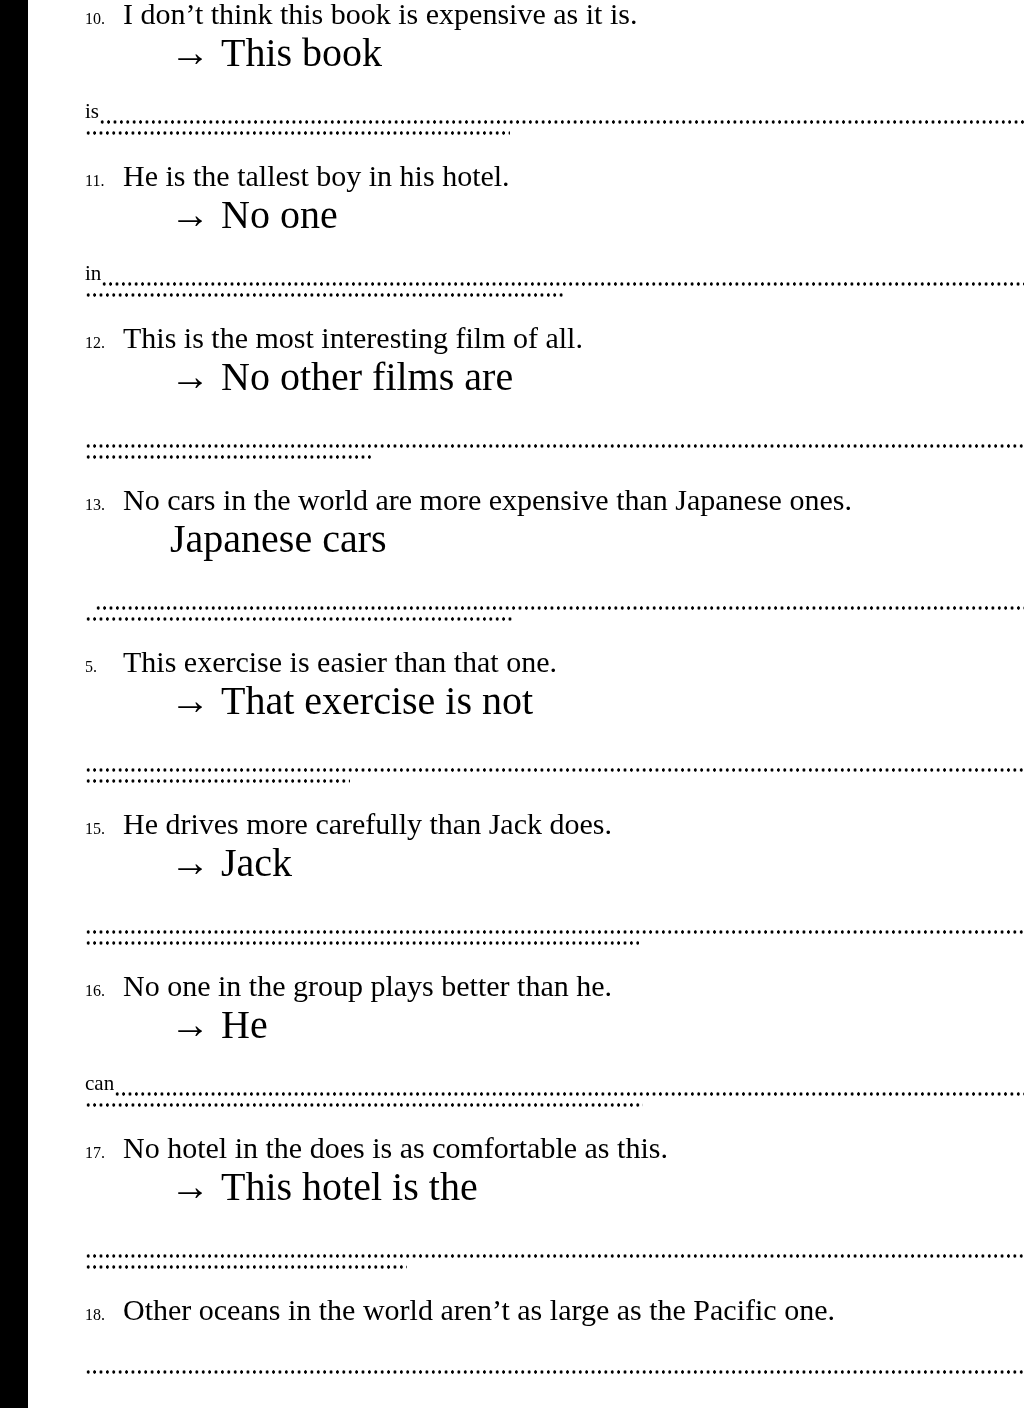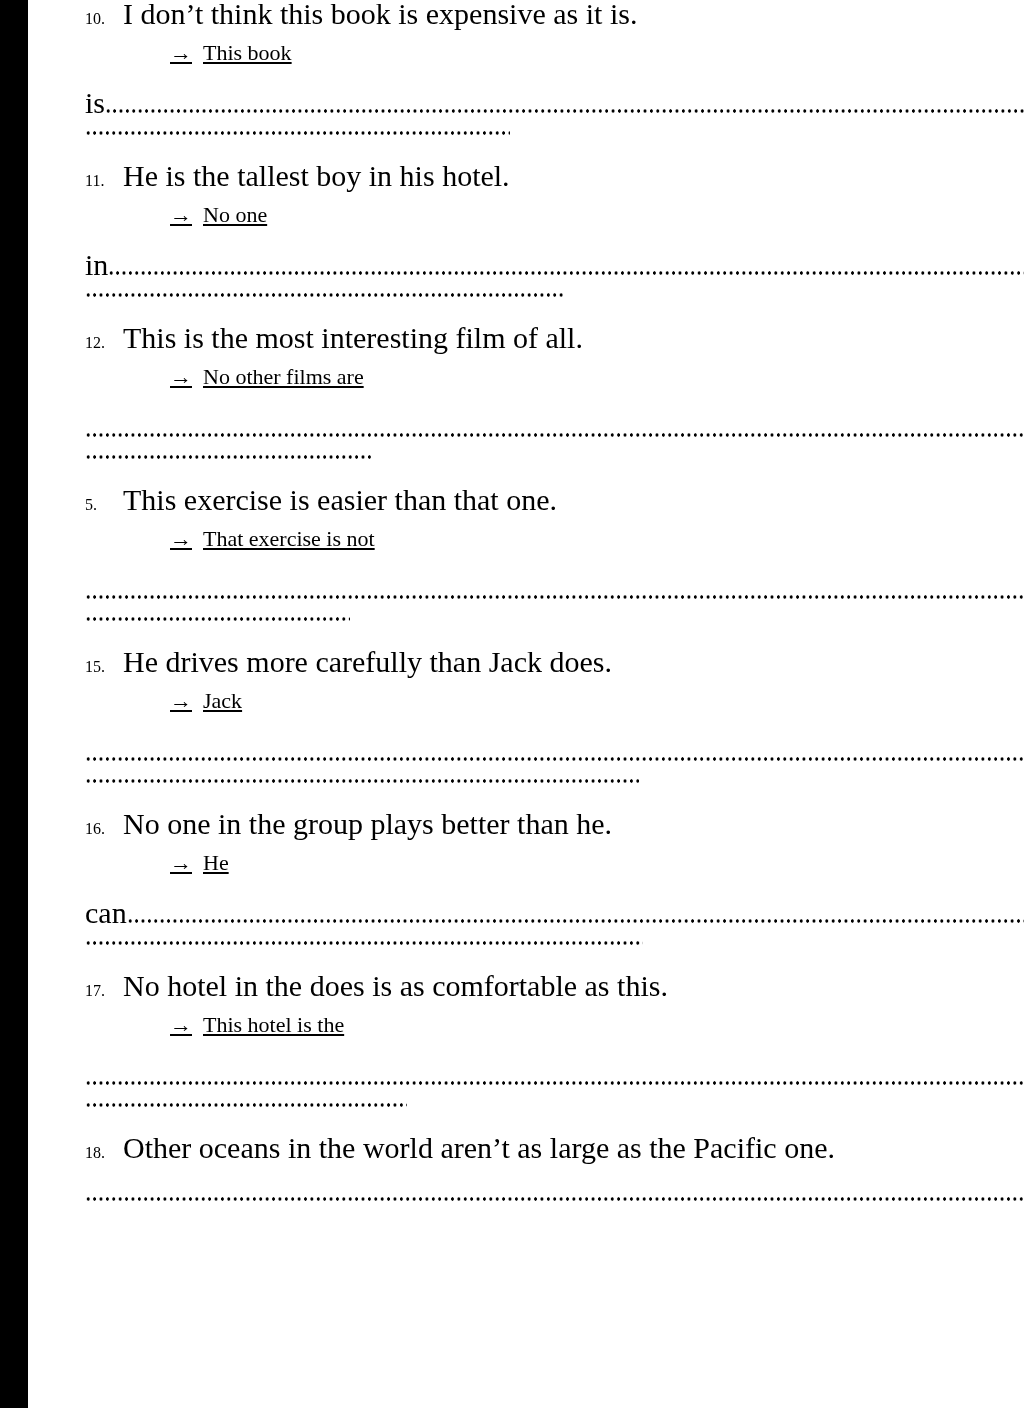--- a/index.html
+++ b/index.html
@@ -37,33 +37,32 @@
     line-height: 36px;
     white-space: nowrap;
   }
   .num {
     display: inline-block;
     width: 38px;
     font-size: 16px;
   }
   .row-prompt {
     height: 46px;
-    font-size: 22px;
+    font-size: 40px;
     line-height: 38px;
     padding-left: 85px;
     white-space: nowrap;
-    text-decoration: underline;
   }
   .arrow { margin-right: 11px; }
 
   .row-answer {
     height: 46px;
     display: flex;
-    align-items: center;
-    font-size: 30px;
+    align-items: flex-end;
+    font-size: 21px;
     line-height: 30px;
   }
   .dots {
     display: block;
     height: 8px;
     background-image: radial-gradient(circle at 3.2px 4px, #000 1.45px, transparent 1.85px);
     background-size: 6.4px 8px;
     background-repeat: repeat-x;
   }
   .row-answer .dots {
@@ -120,20 +119,35 @@
     <div class="row-answer">
 
       <span class="dots"></span>
     </div>
     <div class="row-short">
       <span class="dots" style="width: 288px;"></span>
     </div>
   </div>
       <div class="item">
     <div class="row-sentence">
+      <span class="num">13.</span><span>No cars in the world are more expensive than Japanese ones.</span>
+    </div>
+    <div class="row-prompt">
+      <span>Japanese cars</span>
+    </div>
+    <div class="row-answer" style="margin-left: 10px;">
+
+      <span class="dots"></span>
+    </div>
+    <div class="row-short">
+      <span class="dots" style="width: 428px;"></span>
+    </div>
+  </div>
+      <div class="item">
+    <div class="row-sentence">
       <span class="num">5.</span><span>This exercise is easier than that one.</span>
     </div>
     <div class="row-prompt">
       <span class="arrow">→</span><span>That exercise is not</span>
     </div>
     <div class="row-answer">
 
       <span class="dots"></span>
     </div>
     <div class="row-short">

